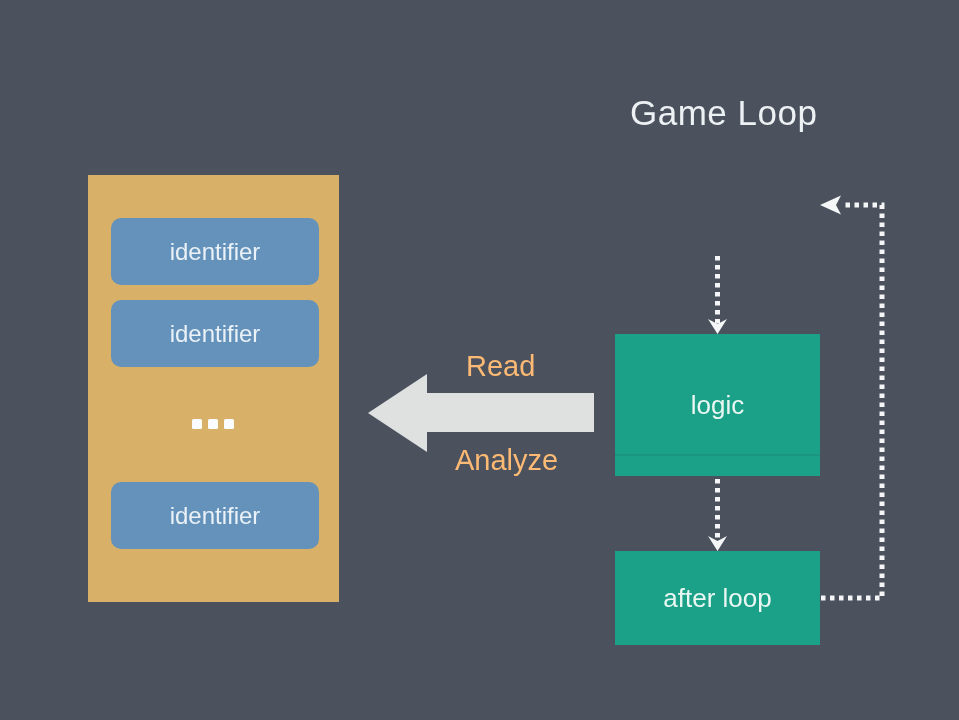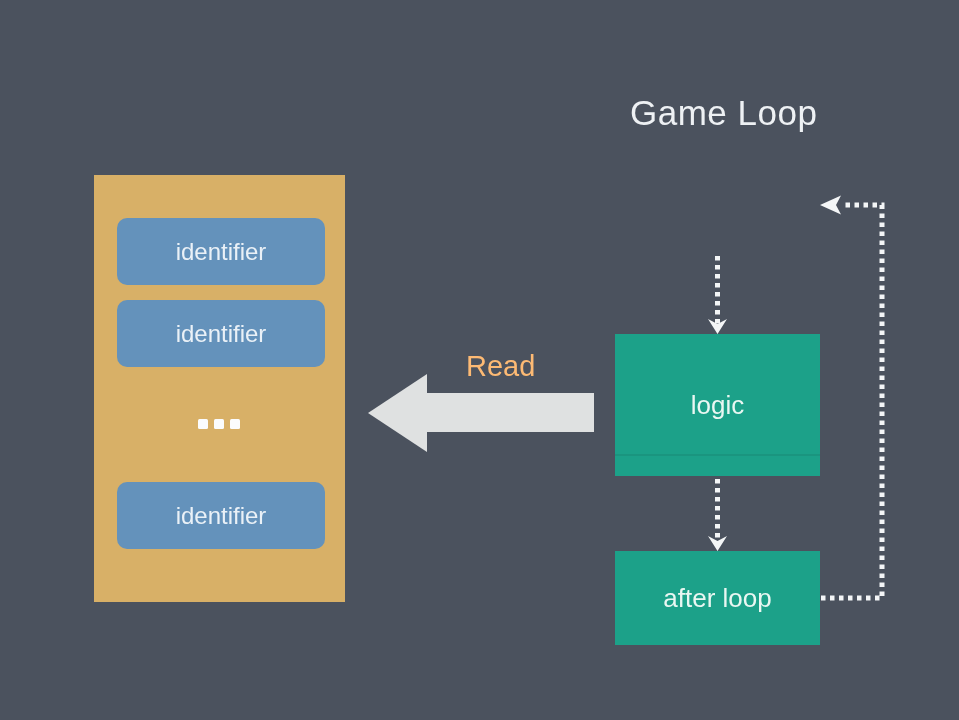--- a/index.html
+++ b/index.html
@@ -21,21 +21,20 @@
   }
   #title-datastore { left: 92px;  top: 106px; font-size: 32px; }
   #title-gameloop  { left: 630px; top: 95px;  font-size: 35px; }
 
   
   .panel {
     position: absolute;
     left: 88px; top: 175px;
     width: 251px; height: 427px;
     background: #d8b067;
-    margin-left: 6px;
   }
   .chip {
     position: absolute;
     left: 23px;
     width: 208px; height: 67px;
     background: #6492bb;
     border-radius: 10px;
     color: #eaf1f7;
     font-size: 24px;
     display: flex; align-items: center; justify-content: center;
@@ -121,20 +120,21 @@
       <span></span>
       <span></span>
       <span></span>
     </div>
     <div class="chip chip-3">identifier</div>
   </div>
 
   <div class="flow-label" id="read-label">Read</div>
   <div class="arrow-body"></div>
   <div class="arrow-head"></div>
+  <div class="flow-label" id="analyze-label">Analyze</div>
 
   <div class="node" id="node-logic">
     <span>logic</span>
     <div class="seam"></div>
   </div>
   <div class="node" id="node-after">after loop</div>
 
   <svg class="overlay" viewBox="0 0 959 720" xmlns="http://www.w3.org/2000/svg">
 
     <line x1="717.5" y1="256" x2="717.5" y2="326" stroke="#f4f6f7" stroke-width="5" stroke-dasharray="4.5 4.5"></line>

